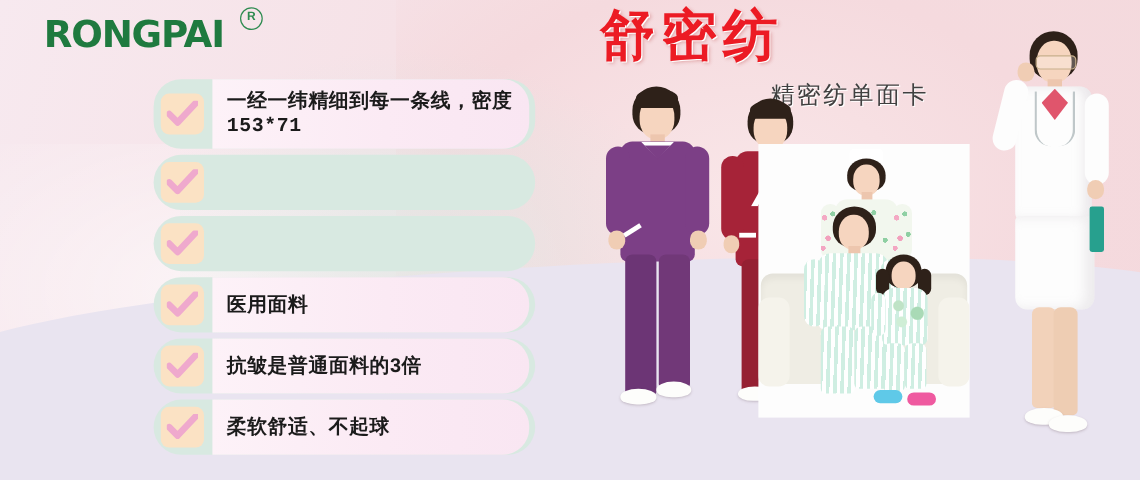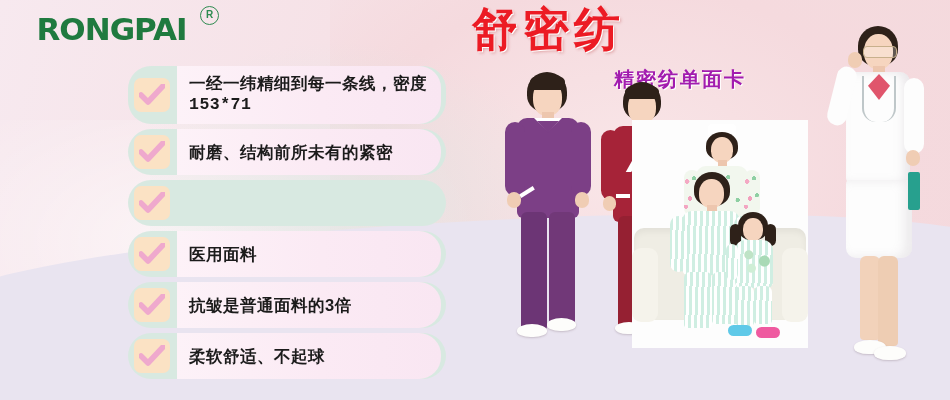--- a/index.html
+++ b/index.html
@@ -136,21 +136,21 @@
     font-size: 16.5px;
     font-weight: bold;
     color: #1b1b1b;
     letter-spacing: .5px;
     line-height: 1.22;
   }
 
   
   .headline {
     position: absolute;
-    left: 472px; top: 6px;
+    left: 500px; top: 6px;
     width: 330px;
     pointer-events: none;
   }
   .title-main {
     font-size: 46px;
     font-weight: bold;
     color: #ec1b24;
     letter-spacing: 5px;
     line-height: 1;
     text-shadow: 1px 1px 0 #fff, 2px 2px 3px rgba(180,40,40,.30);
@@ -163,22 +163,22 @@
     font-weight: bold;
     color: #f2879e;
     letter-spacing: 2px;
     text-shadow: 1px 1px 0 #fff;
     white-space: nowrap;
   }
   .sub2 {
     position: absolute;
     left: 142px; top: 60px;
     font-size: 20px;
-    font-weight: bold;
-    color: #a21caf;
+    font-weight: normal;
+    color: #404040;
     letter-spacing: 2px;
     text-shadow: 1px 1px 0 #fff;
     white-space: nowrap;
   }
 
   
   .figure { position: absolute; }
 
   .shoe {
     position: absolute;
@@ -262,21 +262,20 @@
       </div>
       <div class="feature-text">一经一纬精细到每一条线，密度153*71</div>
     </div>
 
     <div class="feature-row">
       <div class="check-badge">
         <svg width="26" height="22" viewBox="0 0 26 22">
           <path d="M2 11 L9 18 L24 2" stroke="#efa9cd" stroke-width="5.5" fill="none" stroke-linecap="round" stroke-linejoin="round"></path>
         </svg>
       </div>
-      <div class="feature-text">耐磨、结构前所未有的紧密</div>
     </div>
 
     <div class="feature-row">
       <div class="check-badge">
         <svg width="26" height="22" viewBox="0 0 26 22">
           <path d="M2 11 L9 18 L24 2" stroke="#efa9cd" stroke-width="5.5" fill="none" stroke-linecap="round" stroke-linejoin="round"></path>
         </svg>
       </div>
     </div>
 

